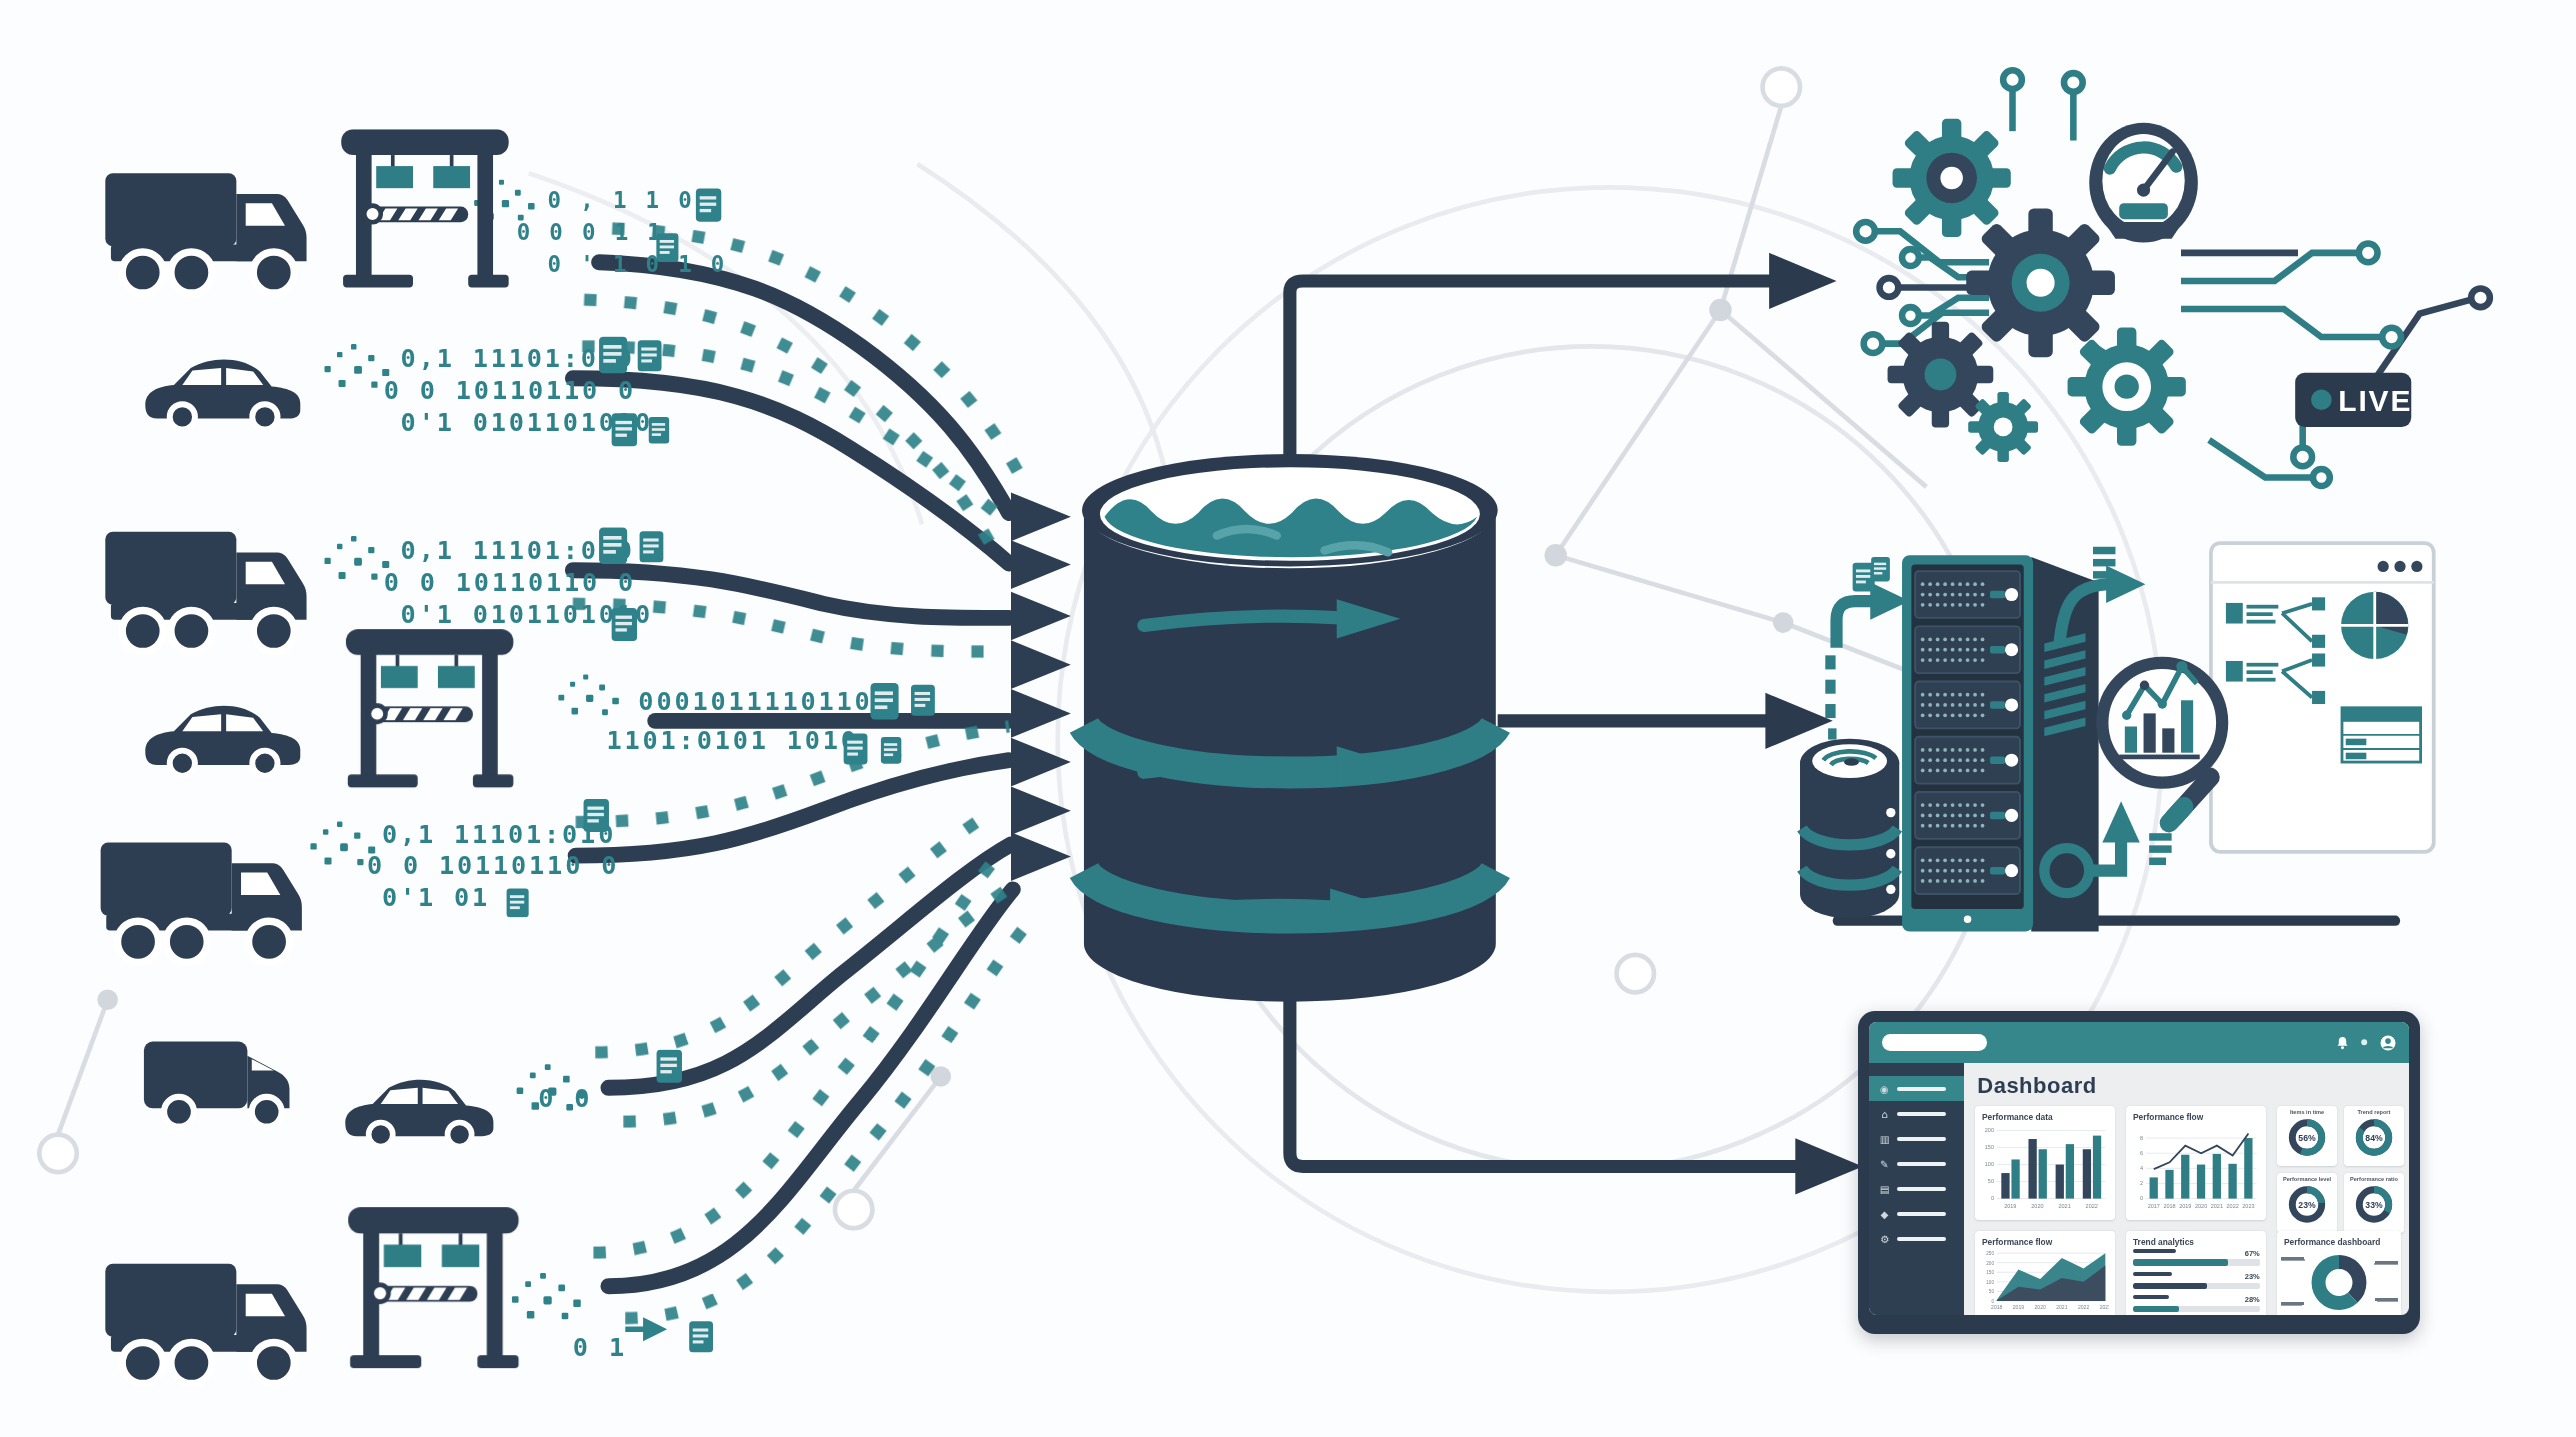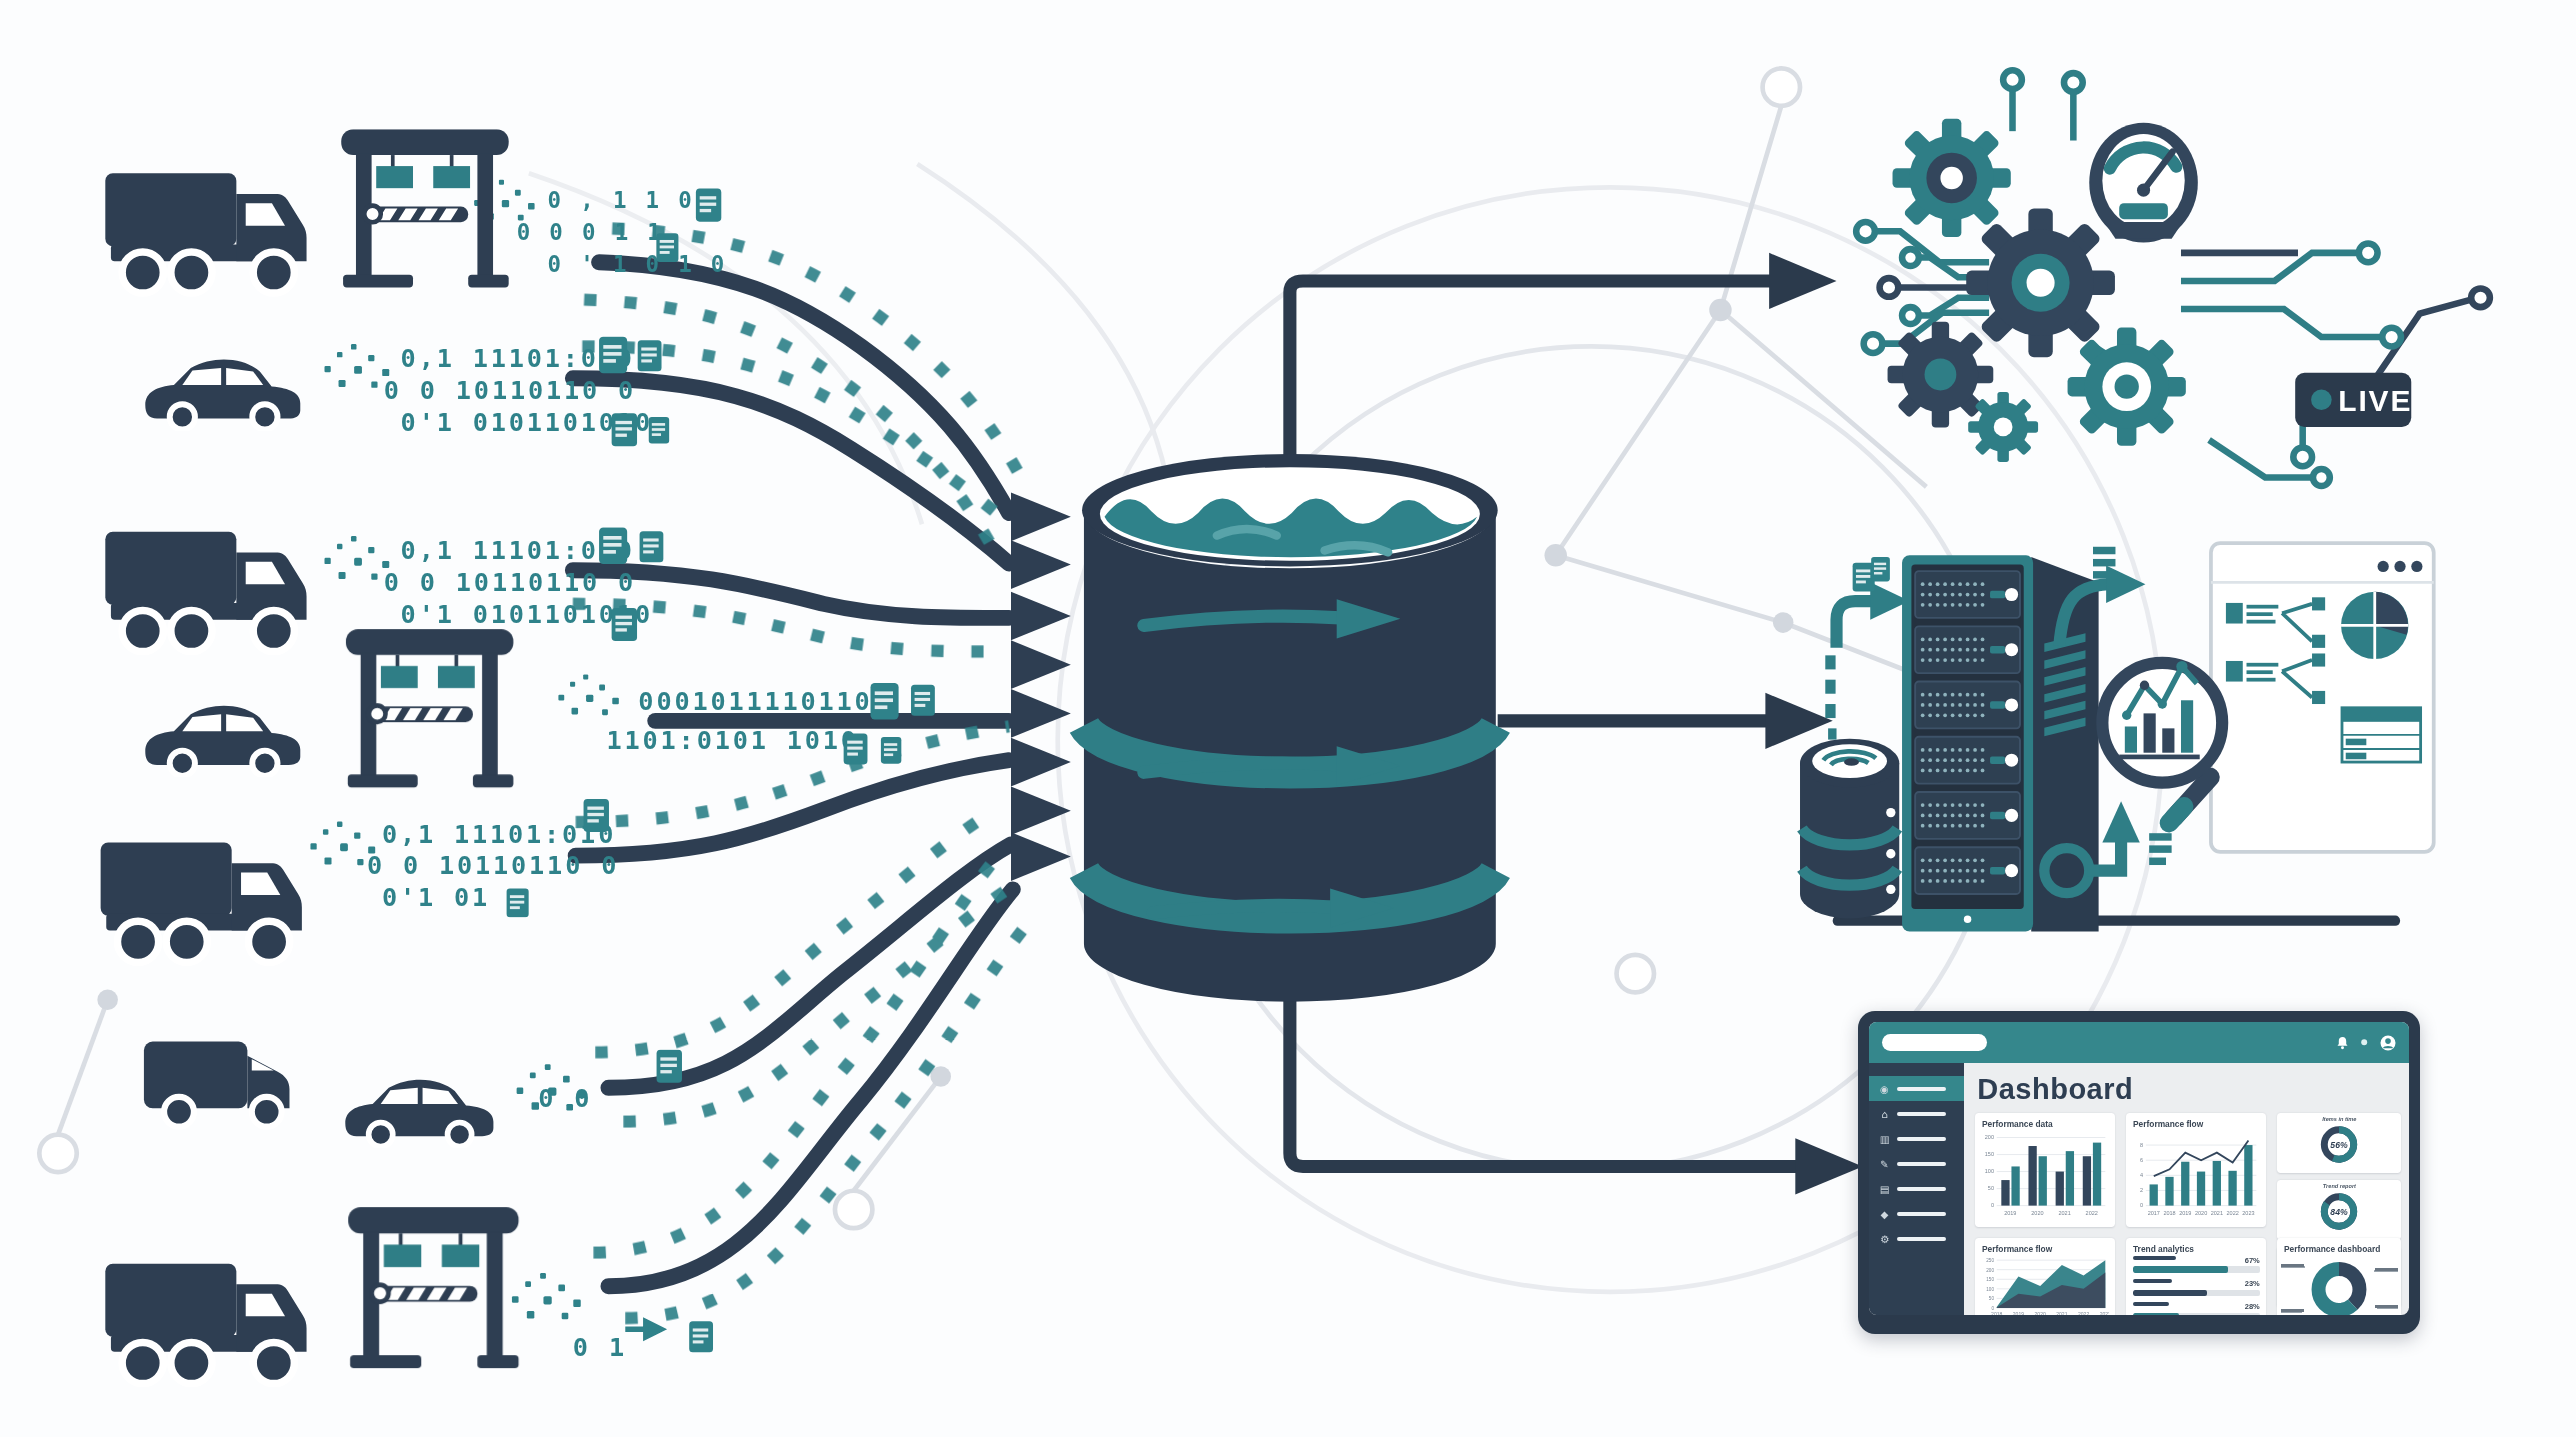--- a/index.html
+++ b/index.html
@@ -16,25 +16,25 @@
   #dash-header{height:41px;background:#35878c;display:flex;align-items:center;padding:0 13px;flex:0 0 auto;}
   #dash-pill{width:105px;height:17px;background:#fff;border-radius:8.4px;}
   #dash-hicons{margin-left:auto;display:flex;align-items:center;gap:11.2px;}
   #dash-body{flex:1;display:flex;min-height:0;}
   #dash-side{width:95px;background:#2e3f52;padding-top:13px;flex:0 0 auto;}
   .side-item{display:flex;align-items:center;gap:6.6px;height:25px;padding-left:9.4px;cursor:pointer;}
   .side-item .glyph{color:#cfd8df;font-size:10.3px;width:12px;text-align:center;font-family:"DejaVu Sans",sans-serif;}
   .side-item .dash{width:49px;height:3.7px;background:#edf2f5;border-radius:1.9px;}
   .side-item.active{background:#35878c;}
   #dash-main{flex:1;padding:7.5px 11.2px;min-width:0;}
-  #dash-title{font-size:29px;font-weight:bold;color:#2e3e52;margin:1.9px 0 7.5px 1.9px;letter-spacing:0.5px;}
+  #dash-title{font-size:22px;font-weight:bold;color:#2e3e52;margin:1.9px 0 7.5px 1.9px;letter-spacing:0.5px;}
   #card-grid{display:grid;grid-template-columns:140px 140px 124px;grid-template-rows:114px 90px;gap:11px;}
   .card{background:#fff;border-radius:3.7px;box-shadow:0 0.9px 1.9px rgba(40,55,75,.15);padding:5.6px 6.6px;overflow:hidden;}
   .card h4{margin:0 0 1.9px 0;font-size:8.4px;color:#3a4654;font-weight:bold;}
-  #kpi-wrap{display:grid;grid-template-columns:1fr;grid-template-rows:1fr 1fr;gap:7.5px;background:none;box-shadow:none;padding:0;font-style:italic;}
+  #kpi-wrap{display:grid;grid-template-columns:1fr 1fr;grid-template-rows:1fr 1fr;gap:7.5px;background:none;box-shadow:none;padding:0;}
   .kpi{background:#fff;border-radius:3.7px;box-shadow:0 0.9px 1.9px rgba(40,55,75,.15);padding:2.8px 3.7px;text-align:center;}
   .kpi h5{margin:0;font-size:5.6px;color:#4a5664;font-weight:bold;white-space:nowrap;overflow:hidden;}
   .batch-row{margin-bottom:5.6px;}
   .batch-top{display:flex;align-items:flex-start;justify-content:space-between;margin-bottom:1.9px;}
   .batch-label{height:4.7px;background:#33465c;border-radius:1.9px;}
   .batch-pct{font-size:7.5px;font-weight:bold;color:#3a4654;}
   .batch-track{height:6.6px;background:#dfe3e7;border-radius:1.9px;overflow:hidden;}
   .batch-fill{height:100%;border-radius:1.9px;}
   #donut-card{position:relative;}
   .callout{position:absolute;height:1.9px;background:#9aa4ad;}

